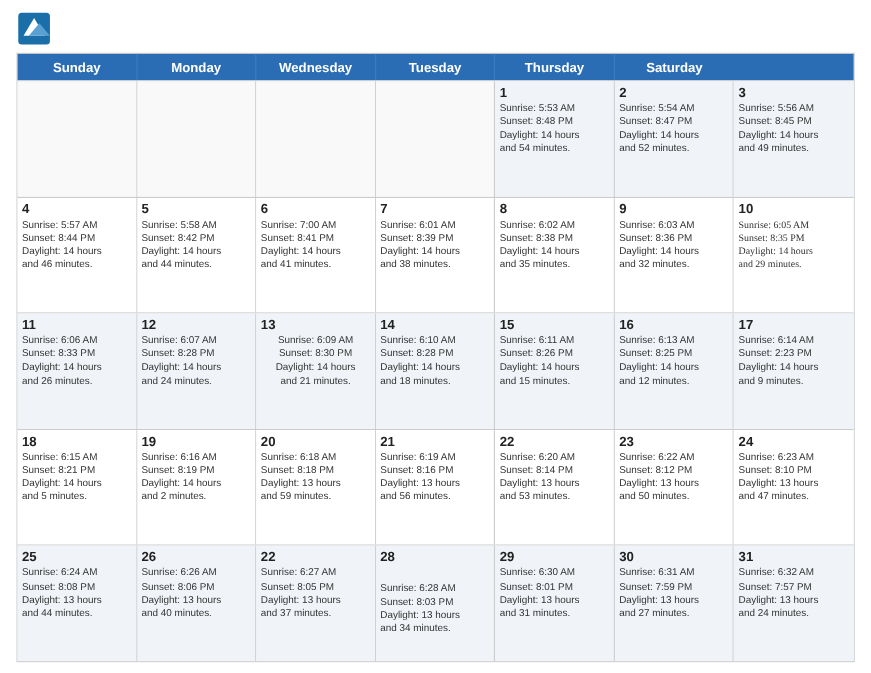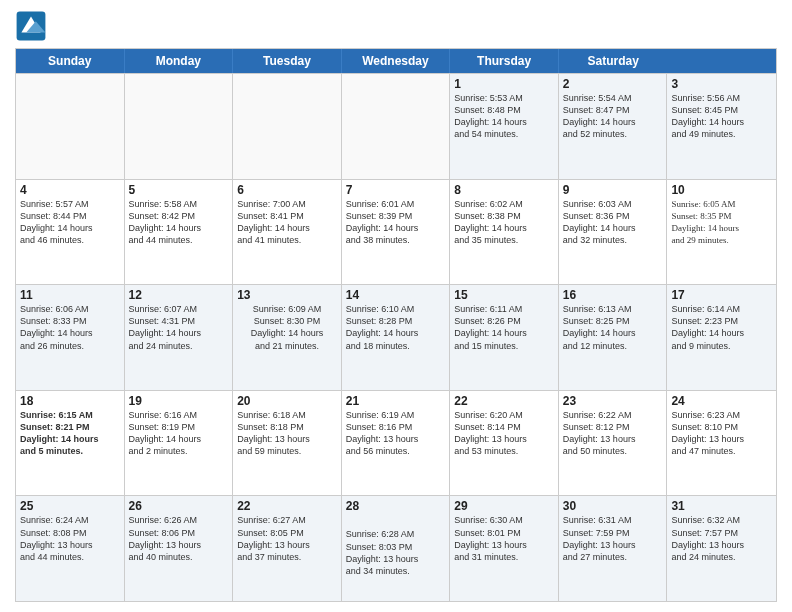--- a/index.html
+++ b/index.html
@@ -129,22 +129,22 @@
     <div class="title-block">
       <h1></h1>
       <h2></h2>
     </div>
   </div>
 
   <div class="calendar">
     <div class="cal-header">
     <div class="cal-header-cell">Sunday</div>
         <div class="cal-header-cell">Monday</div>
+        <div class="cal-header-cell">Wednesday</div>
         <div class="cal-header-cell">Tuesday</div>
-        <div class="cal-header-cell">Wednesday</div>
         <div class="cal-header-cell">Thursday</div>
         <div class="cal-header-cell">Saturday</div>
       </div>
     <div class="cal-body">
     <div class="cal-row">
           <div class="cal-cell empty"></div>
           <div class="cal-cell empty"></div>
           <div class="cal-cell empty"></div>
           <div class="cal-cell empty"></div>
           <div class="cal-cell alt-row">
@@ -224,21 +224,21 @@
           <div class="cal-cell alt-row">
             <div class="day-num">11</div>
             <div class="day-info" style="white-space: pre-line;">Sunrise: 6:06 AM
 Sunset: 8:33 PM
 Daylight: 14 hours
 and 26 minutes.</div>
           </div>
           <div class="cal-cell alt-row">
             <div class="day-num">12</div>
             <div class="day-info" style="white-space: pre-line;">Sunrise: 6:07 AM
-Sunset: 4:31 PM
+Sunset: 8:28 PM
 Daylight: 14 hours
 and 24 minutes.</div>
           </div>
           <div class="cal-cell alt-row">
             <div class="day-num">13</div>
             <div class="day-info" style="white-space: pre-line; text-align: center;">Sunrise: 6:09 AM
 Sunset: 8:30 PM
 Daylight: 14 hours
 and 21 minutes.</div>
           </div>
@@ -267,21 +267,21 @@
             <div class="day-num">17</div>
             <div class="day-info" style="white-space: pre-line;">Sunrise: 6:14 AM
 Sunset: 2:23 PM
 Daylight: 14 hours
 and 9 minutes.</div>
           </div>
         </div>
         <div class="cal-row">
           <div class="cal-cell">
             <div class="day-num">18</div>
-            <div class="day-info" style="white-space: pre-line; font-weight: bold;">Sunrise: 6:15 AM
+            <div class="day-info" style="white-space: pre-line;">Sunrise: 6:15 AM
 Sunset: 8:21 PM
 Daylight: 14 hours
 and 5 minutes.</div>
           </div>
           <div class="cal-cell">
             <div class="day-num">19</div>
             <div class="day-info" style="white-space: pre-line;">Sunrise: 6:16 AM
 Sunset: 8:19 PM
 Daylight: 14 hours
 and 2 minutes.</div>

